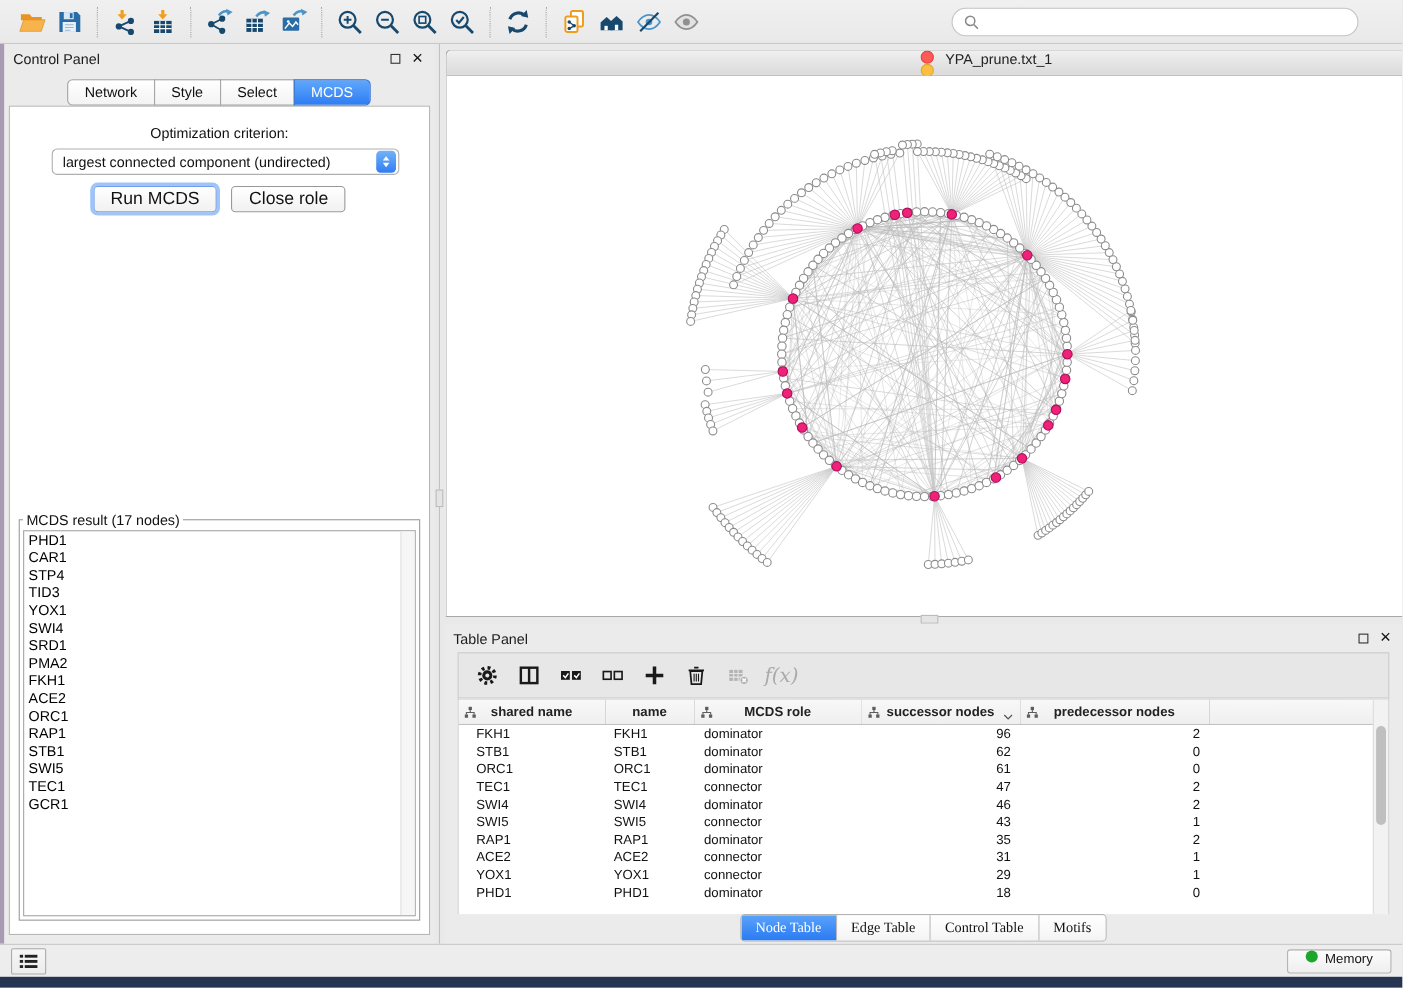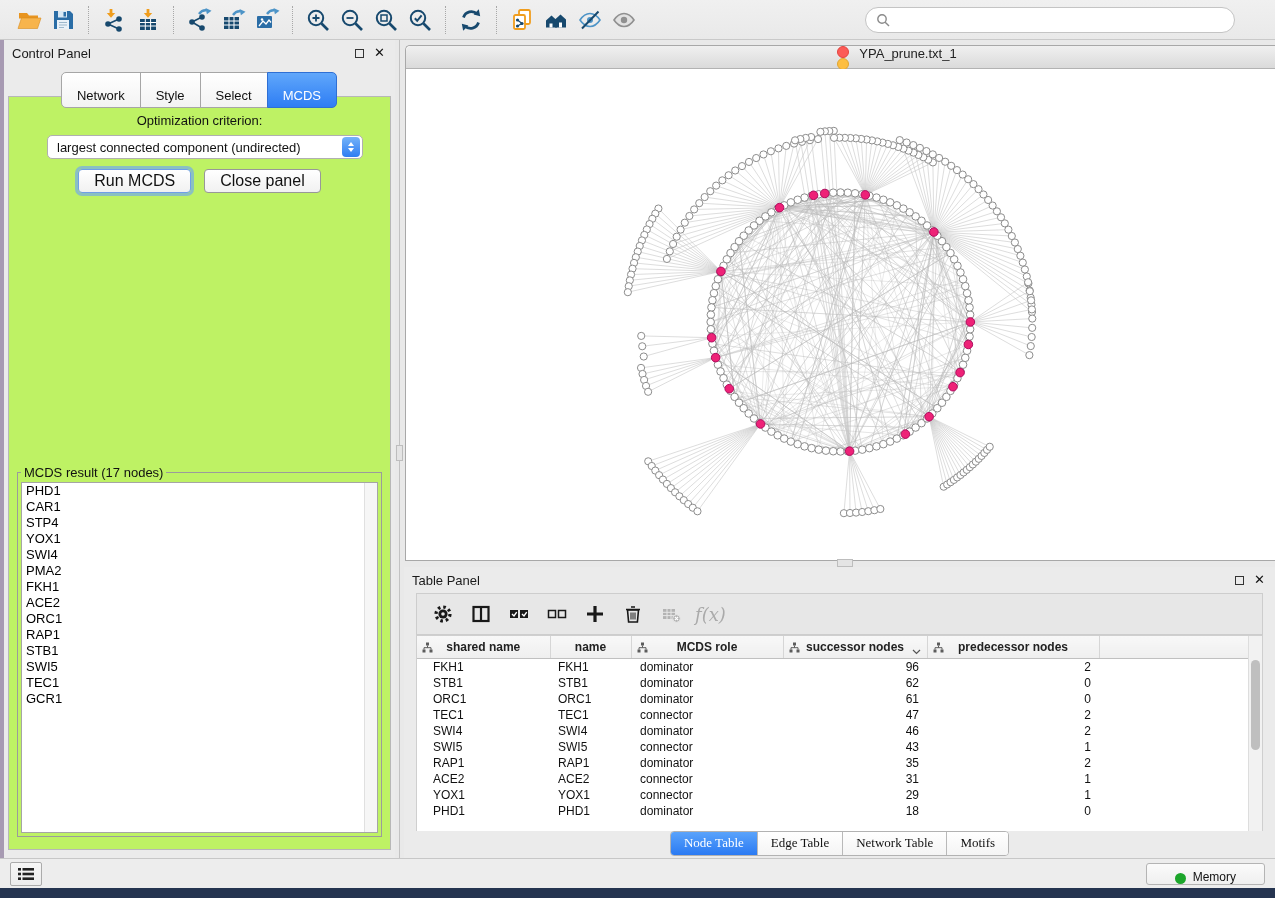--- a/index.html
+++ b/index.html
@@ -28,26 +28,26 @@
 
   
   .control-panel { position:absolute; left:4px; top:40px; width:391px; height:818px; background:#ebebeb; }
   .panel-header { height:26px; display:flex; align-items:center; padding:0 10px 0 8px; }
   .panel-title { font-size:13px; color:#1a1a1a; }
   .ph-spacer { flex:1; }
   .float-icon { width:9px; height:9px; border:1.5px solid #333; margin-right:10px; }
   .close-icon { font-size:13px; font-weight:bold; color:#111; line-height:10px; }
   .cp-tabs { position:absolute; left:0; right:0; top:32px; display:flex; justify-content:center; z-index:2; }
   .cp-tab { font-size:13px; color:#111; background:linear-gradient(#ffffff,#f3f3f3);
-    border:1px solid #a6a6a6; padding:15px 15px 4px; margin-left:-1px; }
+    border:1px solid #a6a6a6; padding:3px 15px 4px; margin-left:-1px; }
   .cp-tab:first-child { border-radius:5px 0 0 5px; }
   .cp-tab:last-child { border-radius:0 5px 5px 0; }
   .cp-tab.active { background:linear-gradient(#60a7fb,#2e7df4); color:#fff; border-color:#2e6fd4; }
   .cp-content { position:absolute; left:4px; right:4px; top:56px; bottom:8px;
-    background:#bef264; border:1px solid #b7b7b7; }
+    background:#ffffff; border:1px solid #b7b7b7; }
   .opt-label { position:absolute; top:16px; left:0; right:0; text-align:center; font-size:13px; color:#111; }
   .combo { position:absolute; top:38px; left:38px; width:316px; height:24px; background:#fff;
     border:1px solid #b0b0b0; border-radius:5px; display:flex; align-items:center; }
   .combo-text { flex:1; font-size:13px; padding-left:9px; color:#111; white-space:nowrap; }
   .combo-stepper { width:18px; height:20px; margin-right:2px; border-radius:4px;
     background:linear-gradient(#74b3f9,#2f7df2); display:flex; flex-direction:column;
     align-items:center; justify-content:center; gap:2px; }
   .arr-up { width:0; height:0; border-left:3.5px solid transparent; border-right:3.5px solid transparent; border-bottom:4px solid #fff; }
   .arr-dn { width:0; height:0; border-left:3.5px solid transparent; border-right:3.5px solid transparent; border-top:4px solid #fff; }
   .btn-row { position:absolute; top:72px; left:0; right:0; display:flex; justify-content:center; gap:13px; }
@@ -111,21 +111,21 @@
   .bt-group { display:flex; border:1px solid #b2b2b2; border-radius:4px; overflow:hidden; background:#fff; }
   .bt-tab { font-size:13px; color:#111; padding:3px 13px 4px; background:linear-gradient(#ffffff,#f4f4f4); border-left:1px solid #b9b9b9; }
   .bt-tab:first-child { border-left:none; }
   .bt-tab.active { background:linear-gradient(#5aa3fb,#2a7af3); color:#fff; }
 
   
   .status-bar { position:absolute; left:0; top:858px; width:1275px; height:30px;
     background:#ededed; border-top:1px solid #c7c7c7; display:flex; align-items:center; padding:0 10px; }
   .menu-btn { width:32px; height:24px; background:linear-gradient(#f6f6f6,#ececec);
     border:1px solid #ababab; border-radius:2px; display:flex; align-items:center; justify-content:center; }
-  .memory-btn { margin-left:auto; height:22px; padding:0 28px; display:flex; align-items:flex-end; gap:7px;
+  .memory-btn { margin-left:auto; height:22px; padding:0 16px; display:flex; align-items:flex-start; gap:7px;
     background:linear-gradient(#fbfbfb,#efefef); border:1px solid #b4b4b4; border-radius:3px;
     font-size:12px; color:#111; font-family:inherit; }
   .mem-dot { width:11px; height:11px; border-radius:50%; background:#1ca62b; }
 </style>
 </head>
 <body>
 
 <div class="app">
 
   <div class="toolbar">
@@ -290,31 +290,33 @@
       <div class="opt-label">Optimization criterion:</div>
       <div class="combo">
         <span class="combo-text">largest connected component (undirected)</span>
         <span class="combo-stepper">
             <span class="arr-up"></span>
             <span class="arr-dn"></span>
           </span>
       </div>
       <div class="btn-row">
         <button class="pushbtn focused">Run MCDS</button>
-        <button class="pushbtn">Close panel</button>
+        <button class="pushbtn">Close role</button>
       </div>
       <fieldset class="mcds-fieldset">
         <legend>MCDS result (17 nodes)</legend>
         <div class="mcds-list">
           <div class="mcds-scroll"></div>
         <div class="mcds-item">PHD1</div>
             <div class="mcds-item">CAR1</div>
             <div class="mcds-item">STP4</div>
+            <div class="mcds-item">TID3</div>
             <div class="mcds-item">YOX1</div>
             <div class="mcds-item">SWI4</div>
+            <div class="mcds-item">SRD1</div>
             <div class="mcds-item">PMA2</div>
             <div class="mcds-item">FKH1</div>
             <div class="mcds-item">ACE2</div>
             <div class="mcds-item">ORC1</div>
             <div class="mcds-item">RAP1</div>
             <div class="mcds-item">STB1</div>
             <div class="mcds-item">SWI5</div>
             <div class="mcds-item">TEC1</div>
             <div class="mcds-item">GCR1</div>
           </div>
@@ -1264,21 +1266,21 @@
         </table>
         <div class="tbl-scroll">
           <div class="tbl-thumb"></div>
         </div>
       </div>
 
       <div class="bottom-tabs">
         <div class="bt-group" id="bt-group">
             <div class="bt-tab active">Node Table</div>
             <div class="bt-tab">Edge Table</div>
-            <div class="bt-tab">Network Table</div>
+            <div class="bt-tab">Control Table</div>
             <div class="bt-tab">Motifs</div>
           </div>
       </div>
     </div>
   </div>
 
   <div class="status-bar">
     <button class="menu-btn">
       <svg viewBox="0 0 18 14" width="18" height="14">
           <rect x="1" y="1" width="3" height="2.6" fill="#222"></rect>

